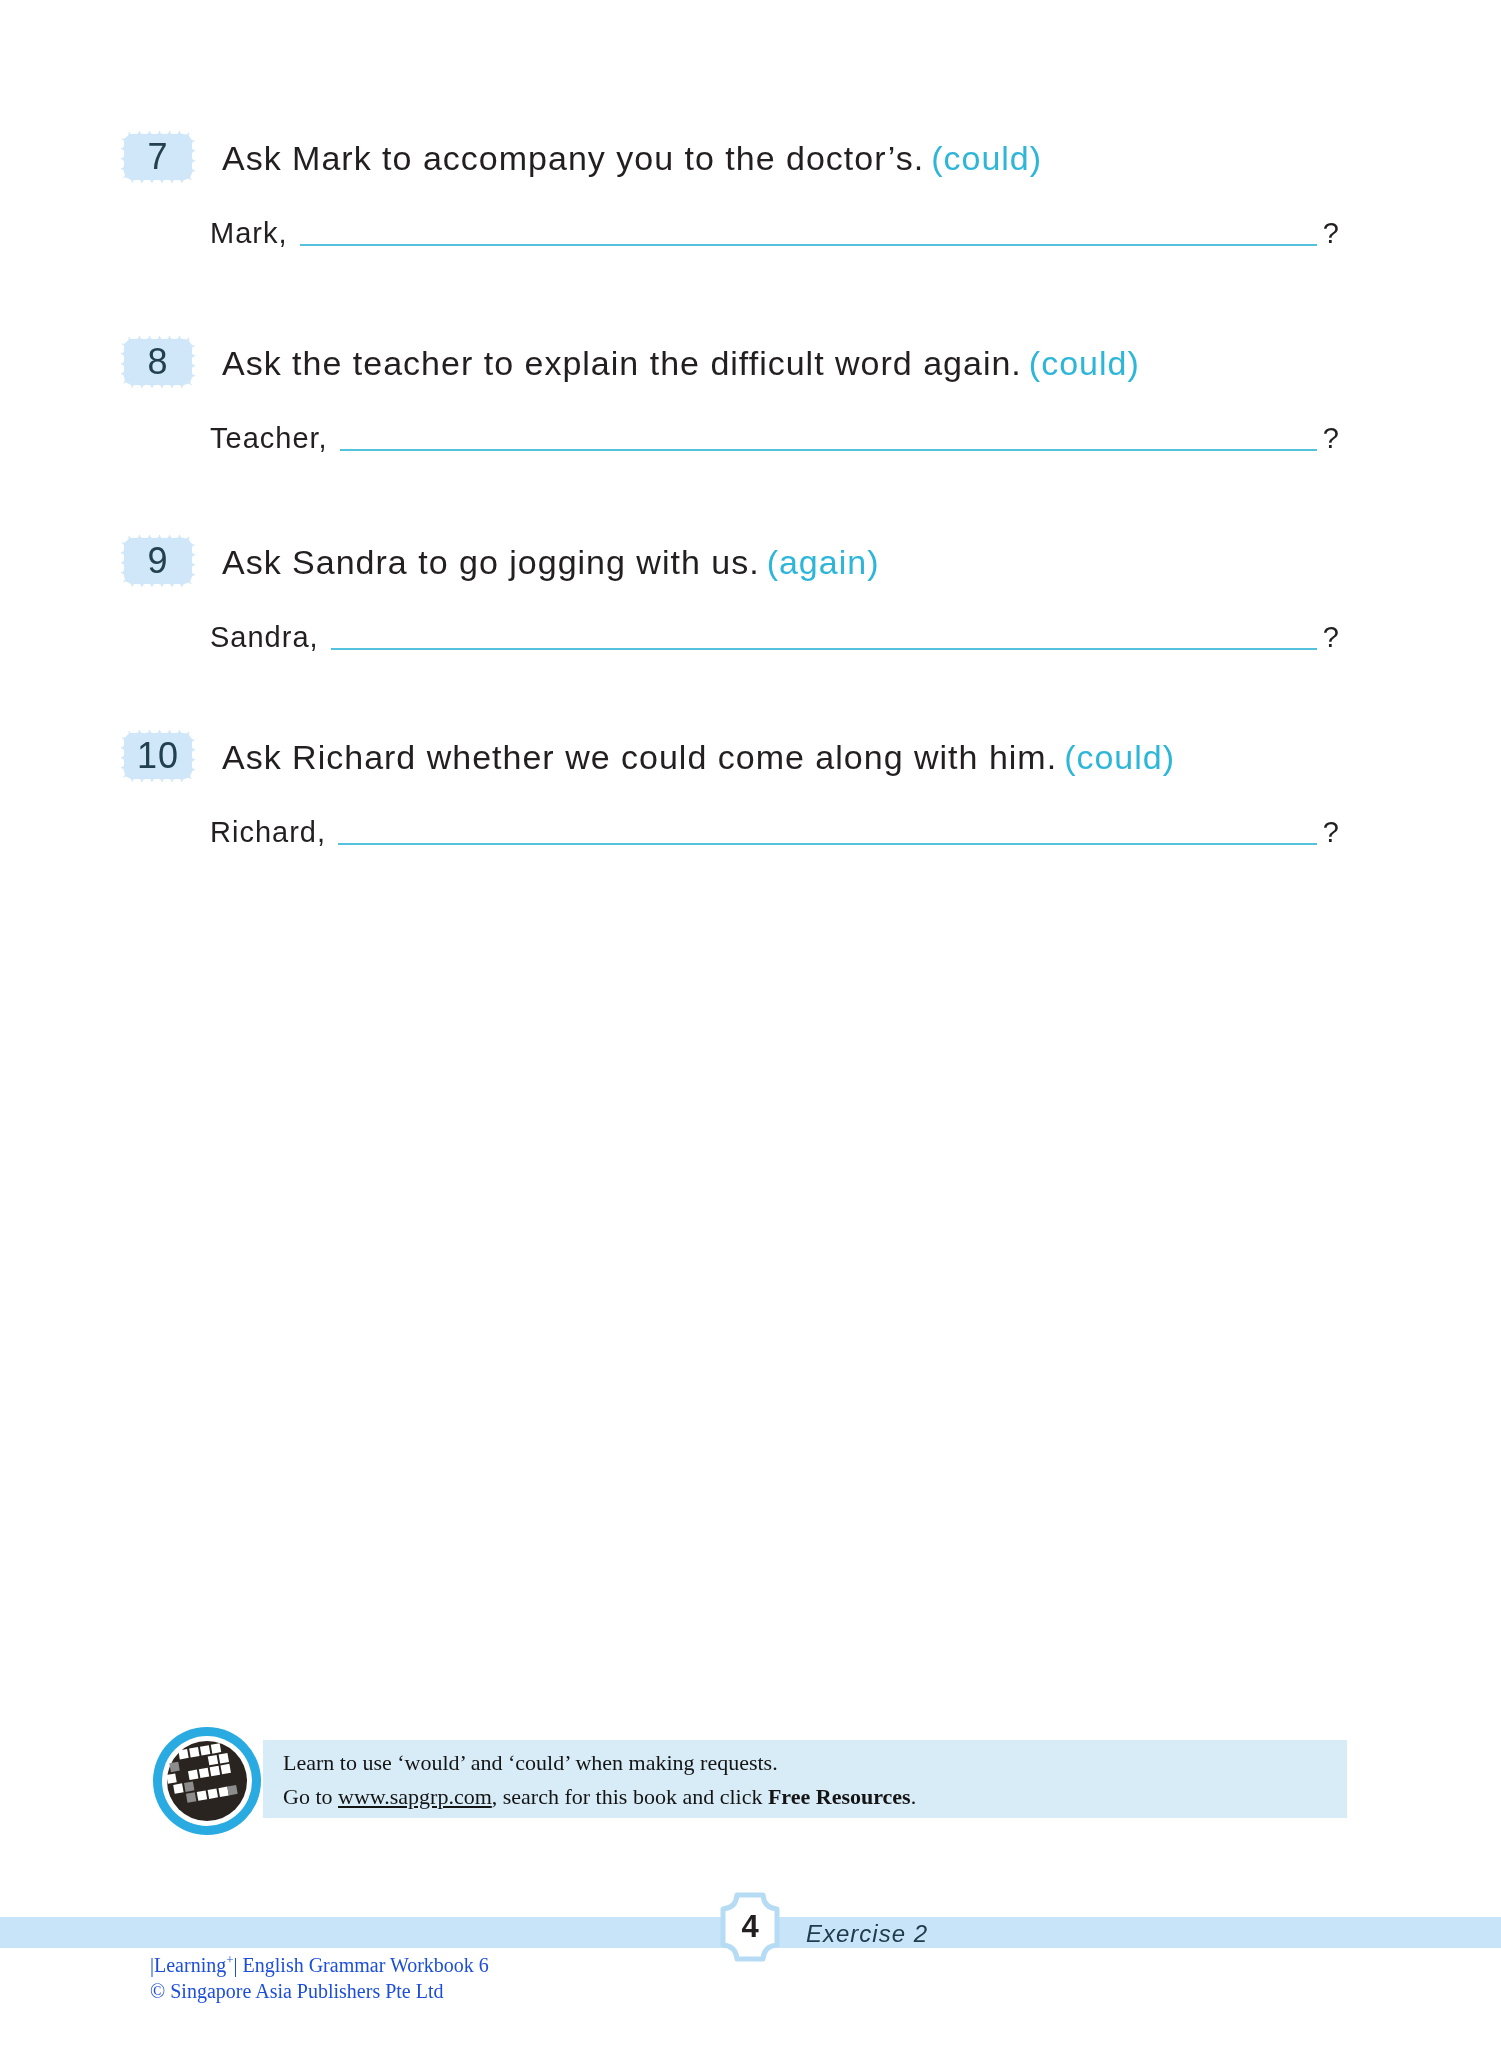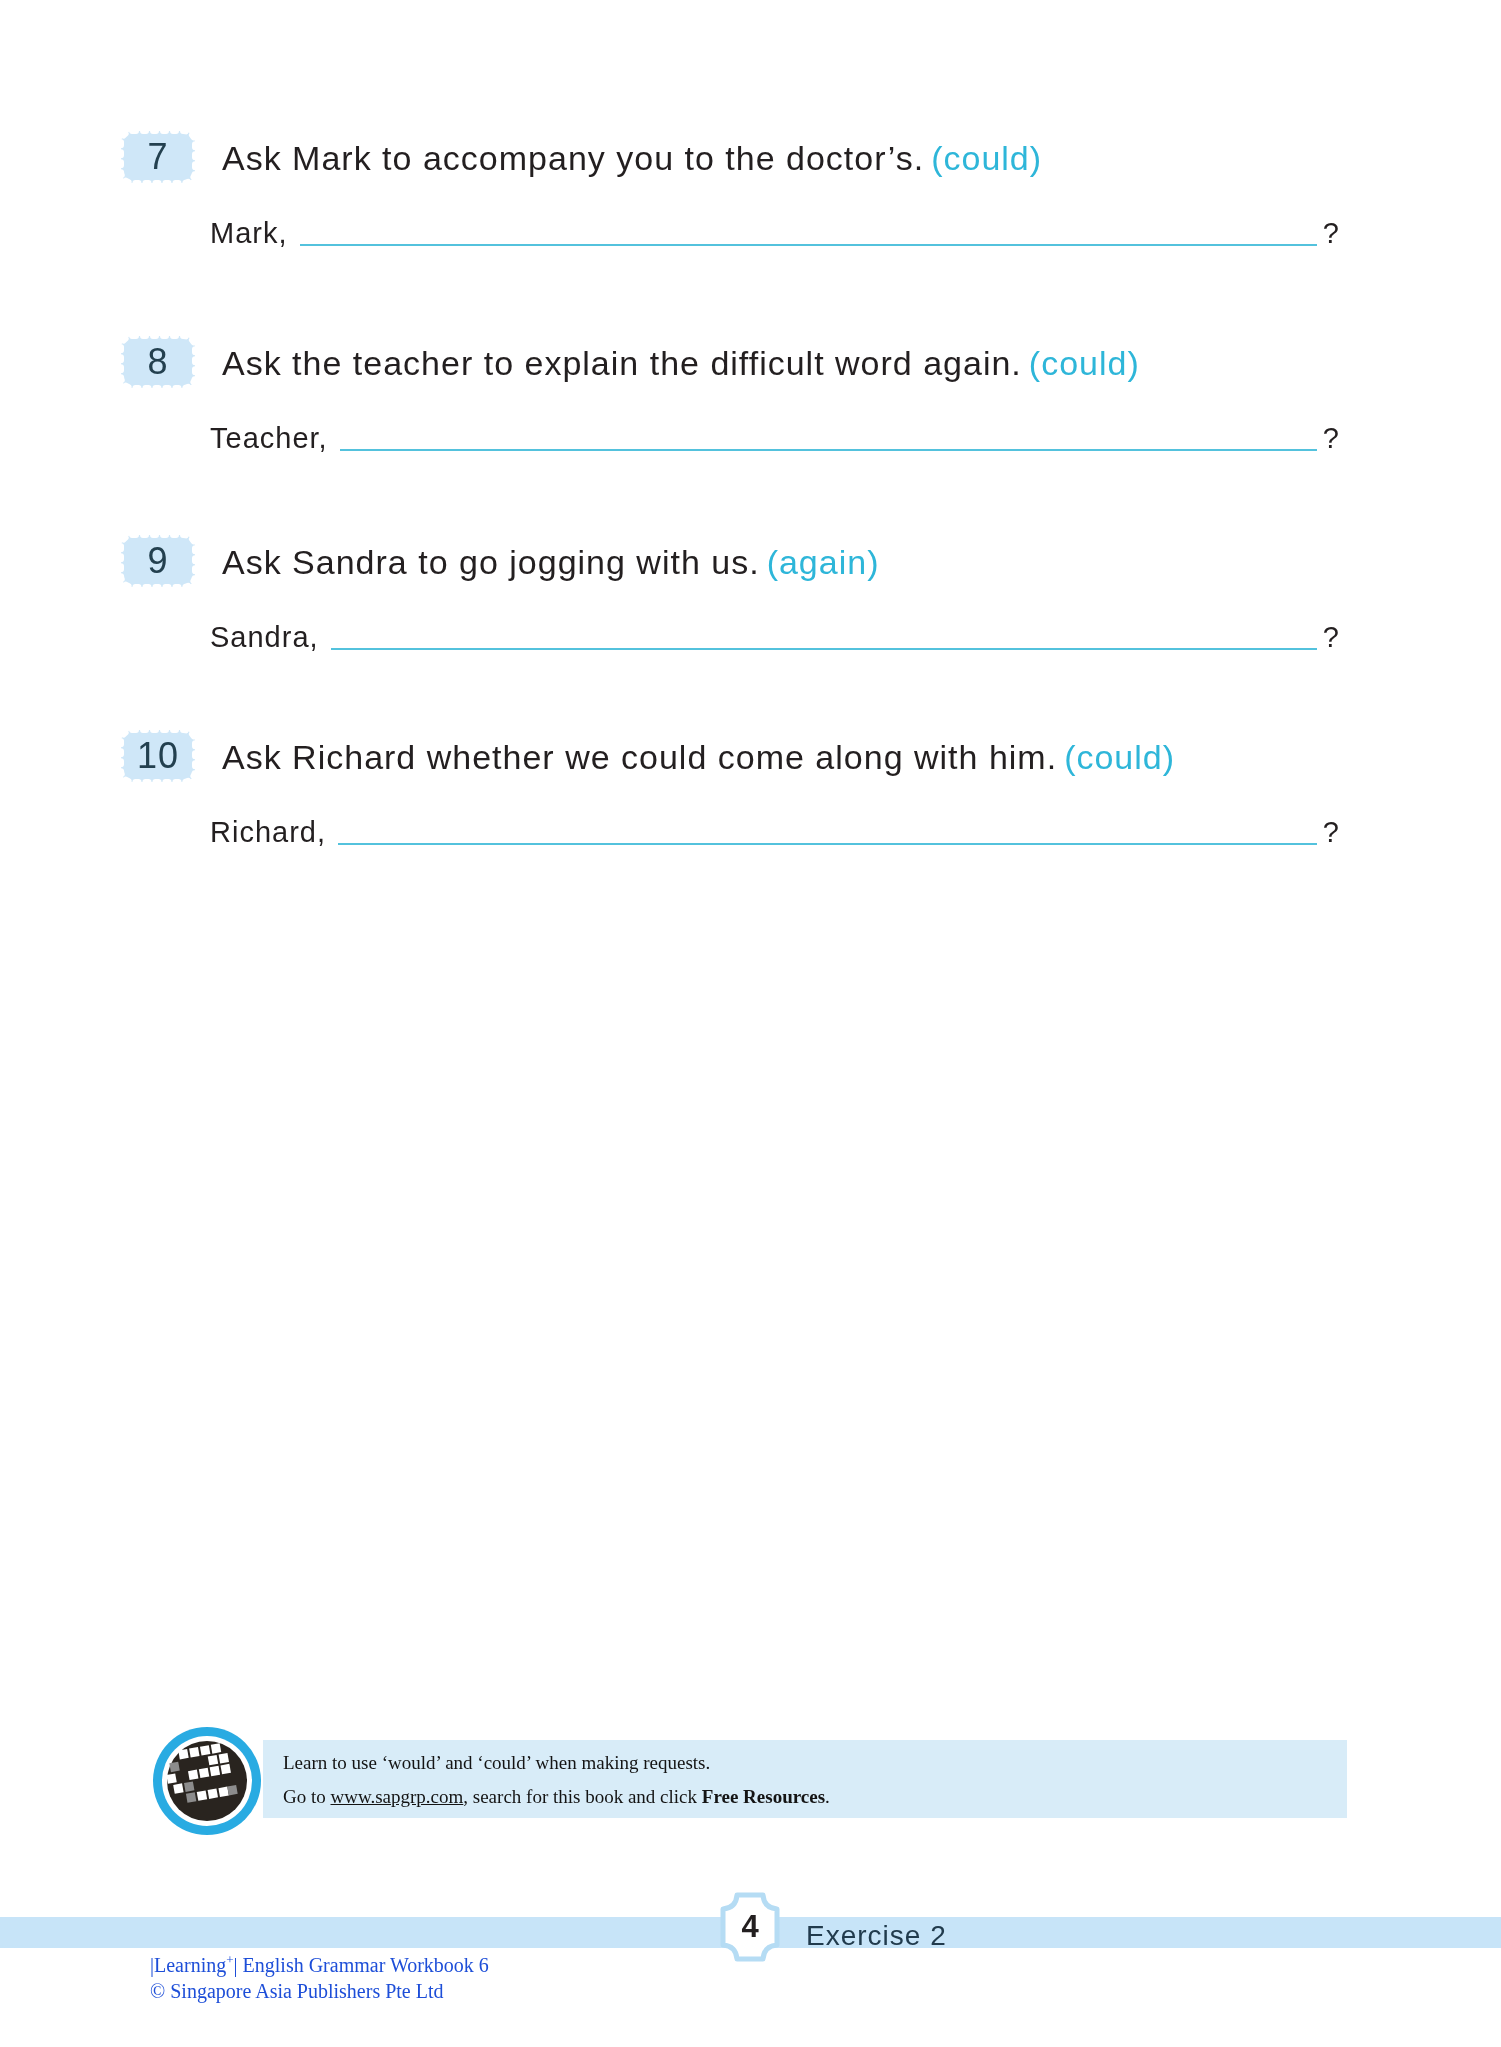--- a/index.html
+++ b/index.html
@@ -30,41 +30,41 @@
   }
   .rule { flex:1; border-bottom:2px solid #53c2dd; margin:0 6px 4px 12px; }
 
   
   .banner {
     position:absolute; left:263px; top:1740px; width:1084px; height:78px;
     background:#d8ecf8;
   }
   .banner-text {
     position:absolute; left:20px; top:6px;
-    font-family:"Liberation Serif", serif; font-size:19px; line-height:34px;
+    font-family:"Liberation Serif", serif; font-size:22px; line-height:34px;
     color:#141414; white-space:nowrap;
   }
   .link { text-decoration:underline; }
   .bold { font-weight:bold; }
   .logo { position:absolute; left:152px; top:1726px; width:110px; height:110px; }
 
   
   .footer-bar {
     position:absolute; left:0; top:1917px; width:1501px; height:31px;
     background:#c7e4f8;
   }
   .page-badge {
     position:absolute; left:717px; top:1891px; width:66px; height:72px;
     display:flex; align-items:center; justify-content:center;
   }
   .page-badge svg { position:absolute; inset:0; width:100%; height:100%; }
   .page-num { position:relative; font-weight:bold; font-size:31px; color:#231f20; }
   .exercise {
     position:absolute; left:806px; top:1920px;
-    font-size:28px; color:#213b4d; letter-spacing:1px;
+    font-style:italic; font-size:24px; color:#213b4d; letter-spacing:1px;
   }
   .imprint {
     position:absolute; left:150px; top:1947px;
     font-family:"Liberation Serif", serif; font-size:20px; line-height:26px;
     color:#1d4ed8;
   }
   .imprint sup { font-size:13px; }
 </style>
 </head>
 <body>

